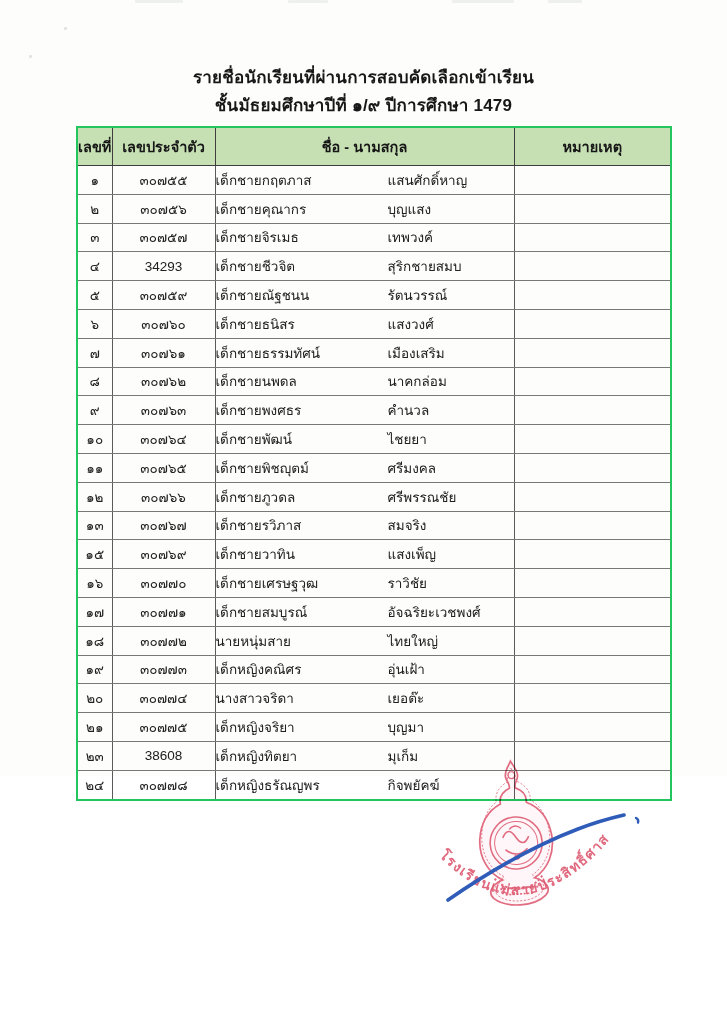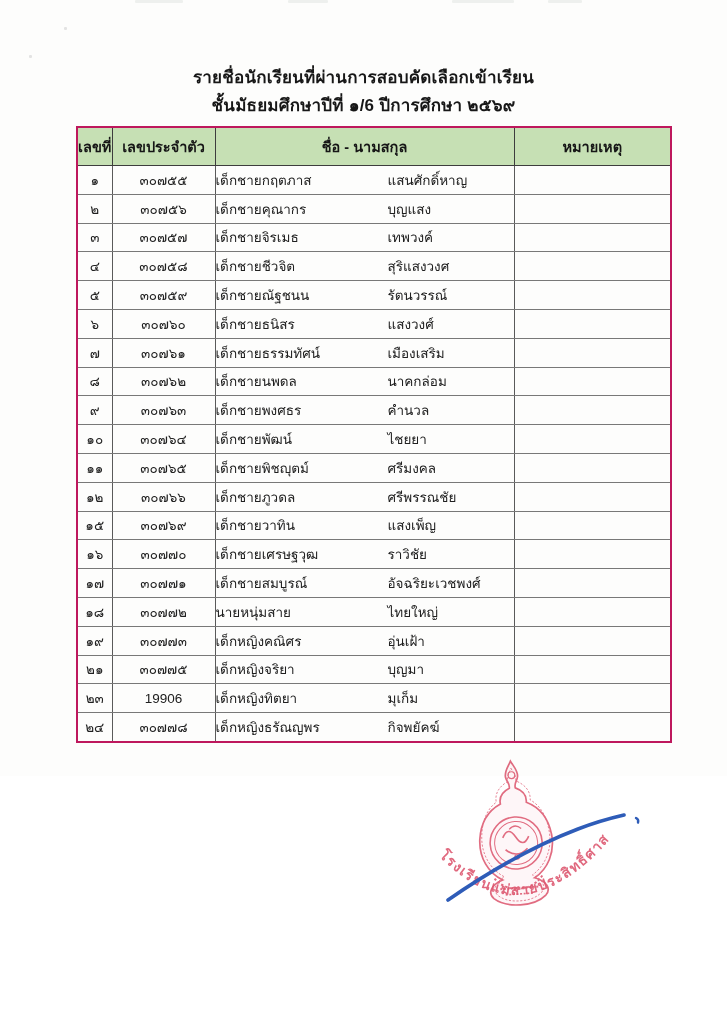--- a/index.html
+++ b/index.html
@@ -19,21 +19,21 @@
 
   .titles{
     position:absolute;top:64px;left:0;width:727px;
     text-align:center;font-weight:bold;font-size:17px;line-height:28px;
     color:#171717;letter-spacing:.2px;
   }
 
   table.rollcall{
     position:absolute;top:126px;left:76px;width:594px;
     border-collapse:collapse;table-layout:fixed;
-    border:2px solid #be185d;
+    border:2px solid #22c55e;
   }
   table.rollcall th{
     background:#c6e0b4;
     border:1.6px solid #3d3d3d;
     font-size:14.5px;font-weight:bold;color:#161616;
     height:37px;padding:0;text-align:center;
   }
   table.rollcall td{
     border:1px solid #787878;
     border-left:1px solid #5a5a5a;border-right:1px solid #5a5a5a;
@@ -57,21 +57,21 @@
 
   <div class="scan-dash" style="left:135px;width:48px;"></div>
   <div class="scan-dash" style="left:288px;width:40px;"></div>
   <div class="scan-dash" style="left:452px;width:62px;"></div>
   <div class="scan-dash" style="left:548px;width:34px;"></div>
   <div class="scan-speck" style="left:64px;top:27px;"></div>
   <div class="scan-speck" style="left:29px;top:55px;"></div>
 
   <div class="titles">
     <div>รายชื่อนักเรียนที่ผ่านการสอบคัดเลือกเข้าเรียน</div>
-    <div>ชั้นมัธยมศึกษาปีที่ ๑/6 ปีการศึกษา ๒๕๖๙</div>
+    <div>ชั้นมัธยมศึกษาปีที่ ๑/๙ ปีการศึกษา 1479</div>
   </div>
 
   <table class="rollcall">
     <colgroup>
       <col style="width:35px">
         <col style="width:103px">
         <col style="width:299px">
         <col style="width:157px">
     </colgroup>
     <thead>
@@ -106,23 +106,23 @@
           <td class="c-no">๓</td>
           <td class="c-id">๓๐๗๕๗</td>
           <td class="c-name">
             <span class="given">เด็กชายจิรเมธ</span><span class="sur">เทพวงค์</span>
           </td>
           <td class="c-note"></td>
         </tr>
 
         <tr>
           <td class="c-no">๔</td>
-          <td class="c-id">๓๐๗๕๘</td>
-          <td class="c-name">
-            <span class="given">เด็กชายชีวจิต</span><span class="sur">สุริแสงวงศ</span>
+          <td class="c-id">34293</td>
+          <td class="c-name">
+            <span class="given">เด็กชายชีวจิต</span><span class="sur">สุริกชายสมบ</span>
           </td>
           <td class="c-note"></td>
         </tr>
 
         <tr>
           <td class="c-no">๕</td>
           <td class="c-id">๓๐๗๕๙</td>
           <td class="c-name">
             <span class="given">เด็กชายณัฐชนน</span><span class="sur">รัตนวรรณ์</span>
           </td>
@@ -185,20 +185,28 @@
 
         <tr>
           <td class="c-no">๑๒</td>
           <td class="c-id">๓๐๗๖๖</td>
           <td class="c-name">
             <span class="given">เด็กชายภูวดล</span><span class="sur">ศรีพรรณชัย</span>
           </td>
           <td class="c-note"></td>
         </tr>
 
+        <tr>
+          <td class="c-no">๑๓</td>
+          <td class="c-id">๓๐๗๖๗</td>
+          <td class="c-name">
+            <span class="given">เด็กชายรวิภาส</span><span class="sur">สมจริง</span>
+          </td>
+          <td class="c-note"></td>
+        </tr>
 
 
         <tr>
           <td class="c-no">๑๕</td>
           <td class="c-id">๓๐๗๖๙</td>
           <td class="c-name">
             <span class="given">เด็กชายวาทิน</span><span class="sur">แสงเพ็ญ</span>
           </td>
           <td class="c-note"></td>
         </tr>
@@ -232,34 +240,42 @@
 
         <tr>
           <td class="c-no">๑๙</td>
           <td class="c-id">๓๐๗๗๓</td>
           <td class="c-name">
             <span class="given">เด็กหญิงคณิศร</span><span class="sur">อุ่นเฝ้า</span>
           </td>
           <td class="c-note"></td>
         </tr>
 
+        <tr>
+          <td class="c-no">๒๐</td>
+          <td class="c-id">๓๐๗๗๔</td>
+          <td class="c-name">
+            <span class="given">นางสาวจริดา</span><span class="sur">เยอต๊ะ</span>
+          </td>
+          <td class="c-note"></td>
+        </tr>
 
         <tr>
           <td class="c-no">๒๑</td>
           <td class="c-id">๓๐๗๗๕</td>
           <td class="c-name">
             <span class="given">เด็กหญิงจริยา</span><span class="sur">บุญมา</span>
           </td>
           <td class="c-note"></td>
         </tr>
 
 
         <tr>
           <td class="c-no">๒๓</td>
-          <td class="c-id">19906</td>
+          <td class="c-id">38608</td>
           <td class="c-name">
             <span class="given">เด็กหญิงทิตยา</span><span class="sur">มุเก็ม</span>
           </td>
           <td class="c-note"></td>
         </tr>
 
         <tr>
           <td class="c-no">๒๔</td>
           <td class="c-id">๓๐๗๗๘</td>
           <td class="c-name">

